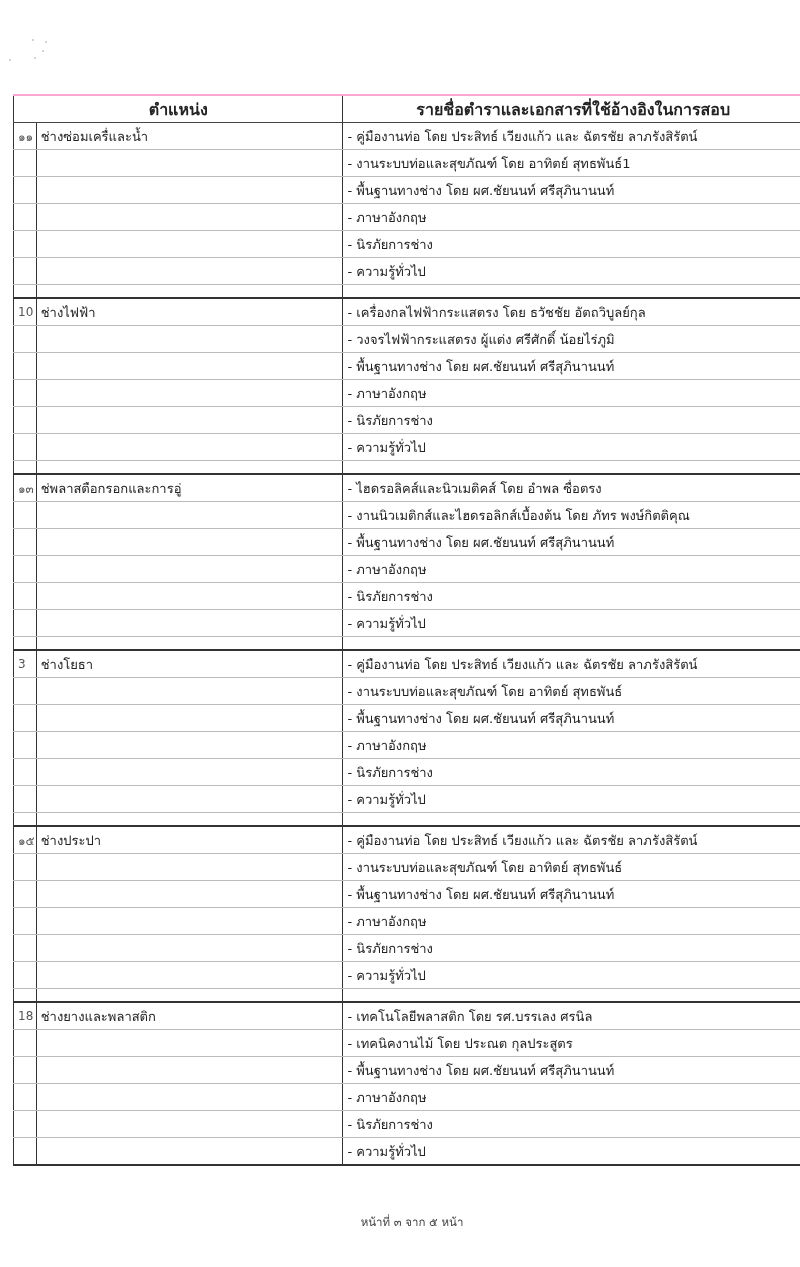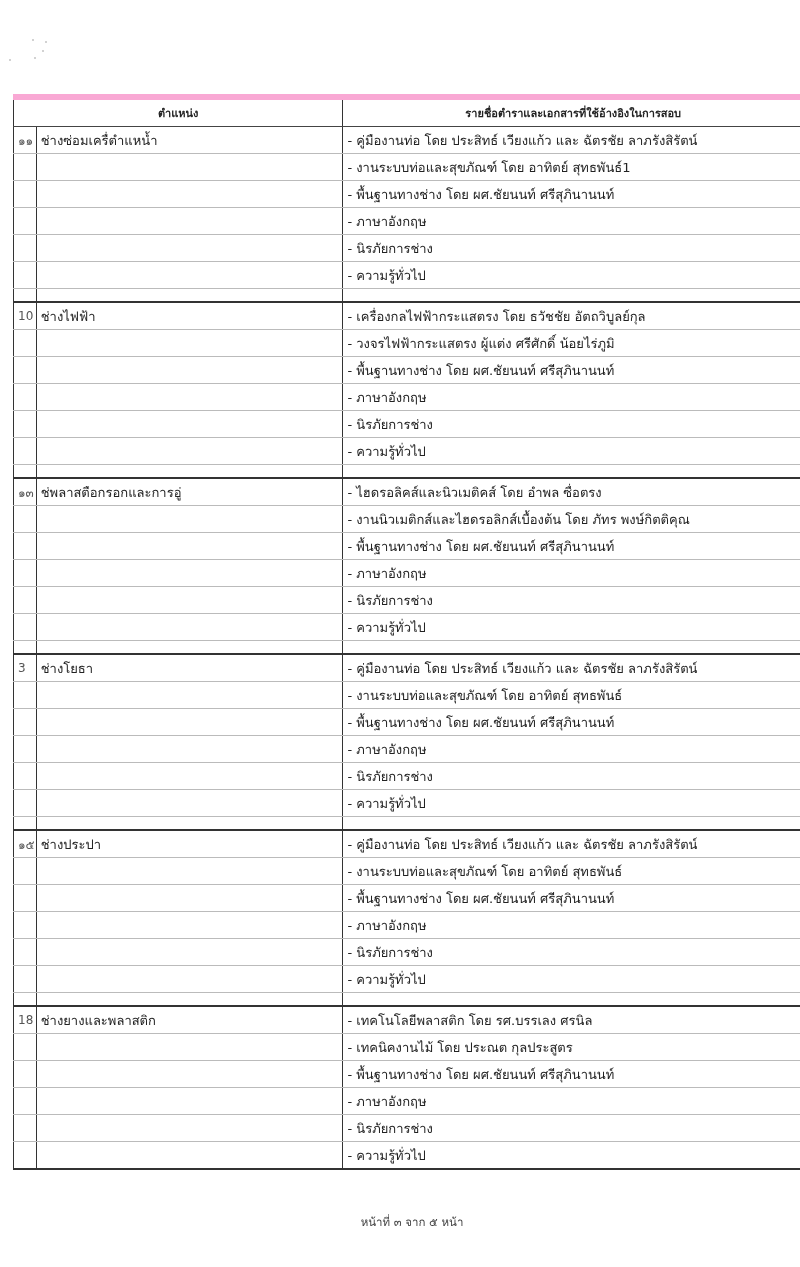--- a/index.html
+++ b/index.html
@@ -11,22 +11,22 @@
   .speck { position: absolute; width: 2px; height: 2px; background: #999; border-radius: 1px; opacity: .6; }
   .doc-table {
     position: absolute; left: 13px; top: 94px; width: 790px;
     border-collapse: collapse; table-layout: fixed;
     font-size: 13px;
   }
   .doc-table td, .doc-table th {
     padding: 0 4px; vertical-align: middle; white-space: nowrap; overflow: hidden;
   }
   .doc-table th {
-    height: 26px; font-weight: bold; font-size: 11px; text-align: center;
-    border-top: 6px solid #f9a8d4; border-bottom: 1.5px solid #444;
+    height: 26px; font-weight: bold; font-size: 16px; text-align: center;
+    border-top: 2px solid #f9a8d4; border-bottom: 1.5px solid #444;
   }
   .col-num { width: 22px; }
   .col-pos { width: 296px; }
   .col-ref { width: 444px; }
   .th-pos { border-left: 1.5px solid #333; }
   .th-ref { border-left: 1.5px solid #333; }
   .cell-num { border-left: 1.5px solid #333; color: #555; font-size: 12px; }
   .cell-pos { border-left: 1.5px solid #333; }
   .cell-ref { border-left: 1.5px solid #333; padding-left: 3px; }
   tr.item td { height: 26px; border-bottom: 1px solid #bbb; }
@@ -56,21 +56,21 @@
   </colgroup>
   <thead>
     <tr>
       <th colspan="2" class="th-pos" style="border-left:1.5px solid #333">ตำแหน่ง</th>
       <th class="th-ref">รายชื่อตำราและเอกสารที่ใช้อ้างอิงในการสอบ</th>
     </tr>
   </thead>
   <tbody id="table-body">
       <tr class="item">
         <td class="cell-num">๑๑</td>
-        <td class="cell-pos">ช่างซ่อมเครื่ตำแหน้ำ</td>
+        <td class="cell-pos">ช่างซ่อมเครื่และน้ำ</td>
         <td class="cell-ref">- คู่มืองานท่อ โดย ประสิทธ์ เวียงแก้ว และ ฉัตรชัย ลาภรังสิรัตน์</td>
       </tr>
       <tr class="item">
         <td class="cell-num"></td>
         <td class="cell-pos"></td>
         <td class="cell-ref">- งานระบบท่อและสุขภัณฑ์ โดย อาทิตย์  สุทธพันธ์1</td>
       </tr>
       <tr class="item">
         <td class="cell-num"></td>
         <td class="cell-pos"></td>

